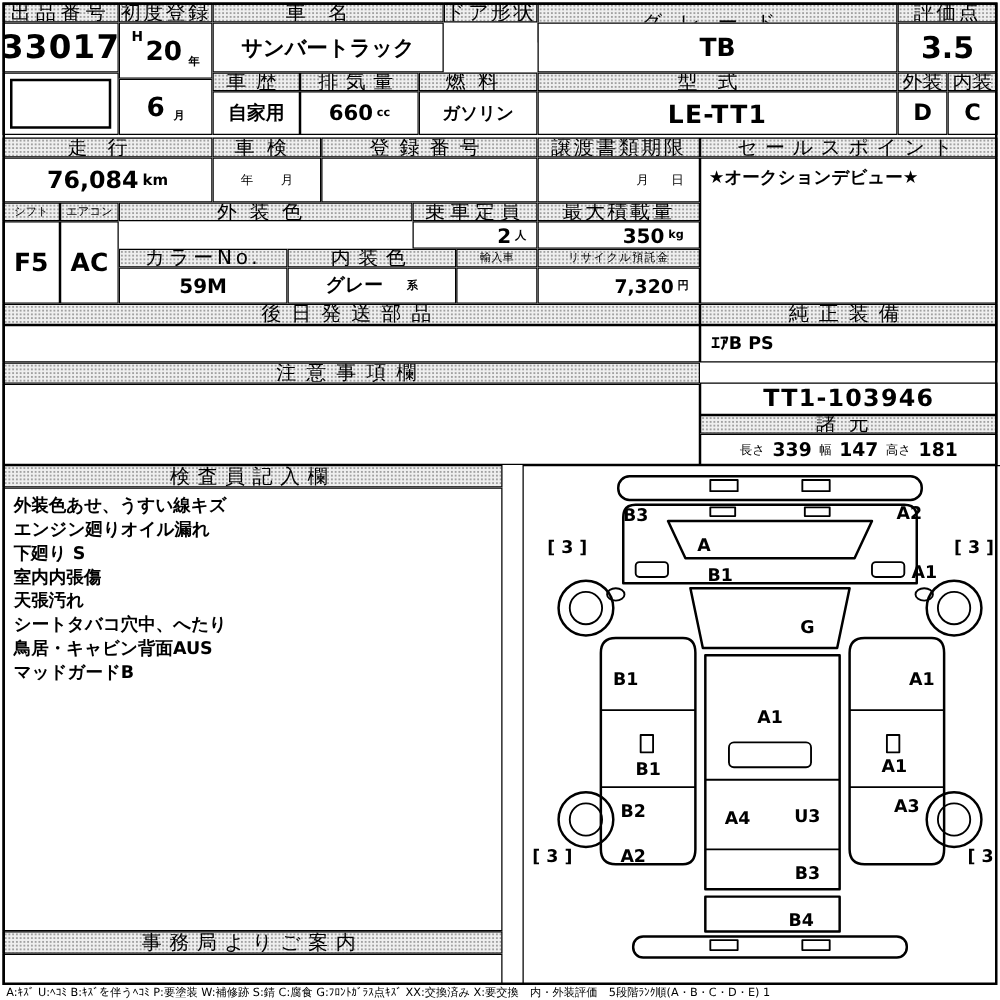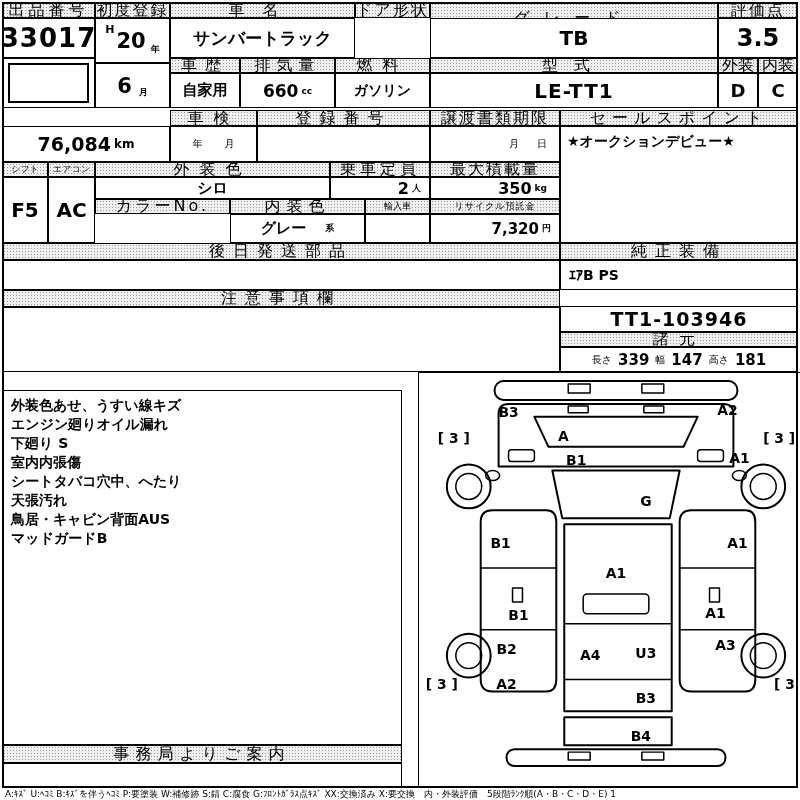--- a/index.html
+++ b/index.html
@@ -64,20 +64,21 @@
   <div class="cell val" style="left:170px;top:73px;width:70px;height:35px;font-size:15px">自家用</div>
   <div class="cell val" style="left:240px;top:73px;width:95px;height:35px">
     <span style="font-size:17px">660</span>
     <span class="unit">cc</span>
   </div>
   <div class="cell val" style="left:335px;top:73px;width:95px;height:35px;font-size:14px">ガソリン</div>
   <div class="cell val" style="left:430px;top:73px;width:288px;height:35px;font-size:20px;letter-spacing:1px">LE-TT1</div>
   <div class="cell val" style="left:718px;top:73px;width:40px;height:35px;font-size:18px">D</div>
   <div class="cell val" style="left:758px;top:73px;width:40px;height:35px;font-size:18px">C</div>
 
+  <div class="cell hdr" style="left:2px;top:110px;width:168px;height:16px;letter-spacing:16px">走行</div>
   <div class="cell val" style="left:2px;top:126px;width:168px;height:36px">
     <span style="font-size:19px">76,084</span>
     <span class="unit" style="font-size:12px">km</span>
   </div>
   <div class="cell hdr" style="left:170px;top:110px;width:87px;height:16px;letter-spacing:10px">車検</div>
   <div class="cell" style="left:170px;top:126px;width:87px;height:36px;gap:22px">
     <span class="small">年</span>
     <span class="small">月</span>
   </div>
   <div class="cell hdr" style="left:257px;top:110px;width:173px;height:16px;letter-spacing:8px">登録番号</div>
@@ -89,33 +90,33 @@
   </div>
   <div class="cell hdr" style="left:560px;top:110px;width:238px;height:16px;letter-spacing:6px">セールスポイント</div>
   <div class="cell val left topalign" style="left:560px;top:126px;width:238px;height:117px;font-size:14px;padding:6px">★オークションデビュー★</div>
 
   <div class="cell hdr" style="left:2px;top:162px;width:46px;height:15px;font-size:9px">シフト</div>
   <div class="cell val" style="left:2px;top:177px;width:46px;height:66px;font-size:20px">F5</div>
   <div class="cell hdr" style="left:48px;top:162px;width:47px;height:15px;font-size:9px">エアコン</div>
   <div class="cell val" style="left:48px;top:177px;width:47px;height:66px;font-size:20px">AC</div>
 
   <div class="cell hdr" style="left:95px;top:162px;width:235px;height:15px;letter-spacing:10px">外装色</div>
-  <div class="cell val" style="left:95px;top:177px;width:235px;height:22px;font-size:15px">シロ</div>
   <div class="cell hdr" style="left:330px;top:162px;width:100px;height:15px;letter-spacing:4px">乗車定員</div>
   <div class="cell val right" style="left:330px;top:177px;width:100px;height:22px;padding-right:8px">
     <span style="font-size:16px">2</span>
     <span class="unit">人</span>
   </div>
   <div class="cell hdr" style="left:430px;top:162px;width:130px;height:15px;letter-spacing:2px">最大積載量</div>
   <div class="cell val right" style="left:430px;top:177px;width:130px;height:22px;padding-right:12px">
     <span style="font-size:16px">350</span>
     <span class="unit">kg</span>
   </div>
 
   <div class="cell hdr" style="left:95px;top:199px;width:135px;height:15px;letter-spacing:3px">カラーNo.</div>
+  <div class="cell val" style="left:95px;top:214px;width:135px;height:29px;font-size:16px">59M</div>
   <div class="cell hdr" style="left:230px;top:199px;width:135px;height:15px;letter-spacing:6px">内装色</div>
   <div class="cell val" style="left:230px;top:214px;width:135px;height:29px;gap:16px">
     <span style="font-size:15px">グレー</span>
     <span class="unit">系</span>
   </div>
   <div class="cell hdr" style="left:365px;top:199px;width:65px;height:15px;font-size:9px">輸入車</div>
   <div class="cell" style="left:365px;top:214px;width:65px;height:29px"></div>
   <div class="cell hdr" style="left:430px;top:199px;width:130px;height:15px;font-size:9px;letter-spacing:1px">リサイクル預託金</div>
   <div class="cell val right" style="left:430px;top:214px;width:130px;height:29px;padding-right:8px">
     <span style="font-size:15px">7,320</span>
@@ -133,27 +134,28 @@
   <div class="cell hdr" style="left:560px;top:332px;width:238px;height:15px;letter-spacing:10px">諸元</div>
   <div class="cell val" style="left:560px;top:347px;width:238px;height:25px;gap:6px">
     <span class="small">長さ</span>
     <span style="font-size:15px">339</span>
     <span class="small">幅</span>
     <span style="font-size:15px">147</span>
     <span class="small">高さ</span>
     <span style="font-size:15px">181</span>
   </div>
 
+  <div class="cell hdr" style="left:2px;top:372px;width:400px;height:18px;letter-spacing:6px">検査員記入欄</div>
   <div class="cell" id="notes-area" style="left:2px;top:390px;width:400px;height:355px">
       <div class="note-line">外装色あせ、うすい線キズ</div>
       <div class="note-line">エンジン廻りオイル漏れ</div>
       <div class="note-line">下廻り S</div>
       <div class="note-line">室内内張傷</div>
+      <div class="note-line">天張汚れ</div>
       <div class="note-line">シートタバコ穴中、へたり</div>
-      <div class="note-line">天張汚れ</div>
       <div class="note-line">鳥居・キャビン背面AUS</div>
       <div class="note-line">マッドガードB</div>
     </div>
   <div class="cell hdr" style="left:2px;top:745px;width:400px;height:18px;letter-spacing:6px">事務局よりご案内</div>
   <div class="cell" style="left:2px;top:763px;width:400px;height:25px"></div>
 
   <div class="cell" style="left:418px;top:372px;width:396px;height:444px">
     <svg id="truck-svg" viewBox="0 0 396 416" width="394" height="414">
       <g fill="none" stroke="#000" stroke-width="2" stroke-linejoin="round">
 

